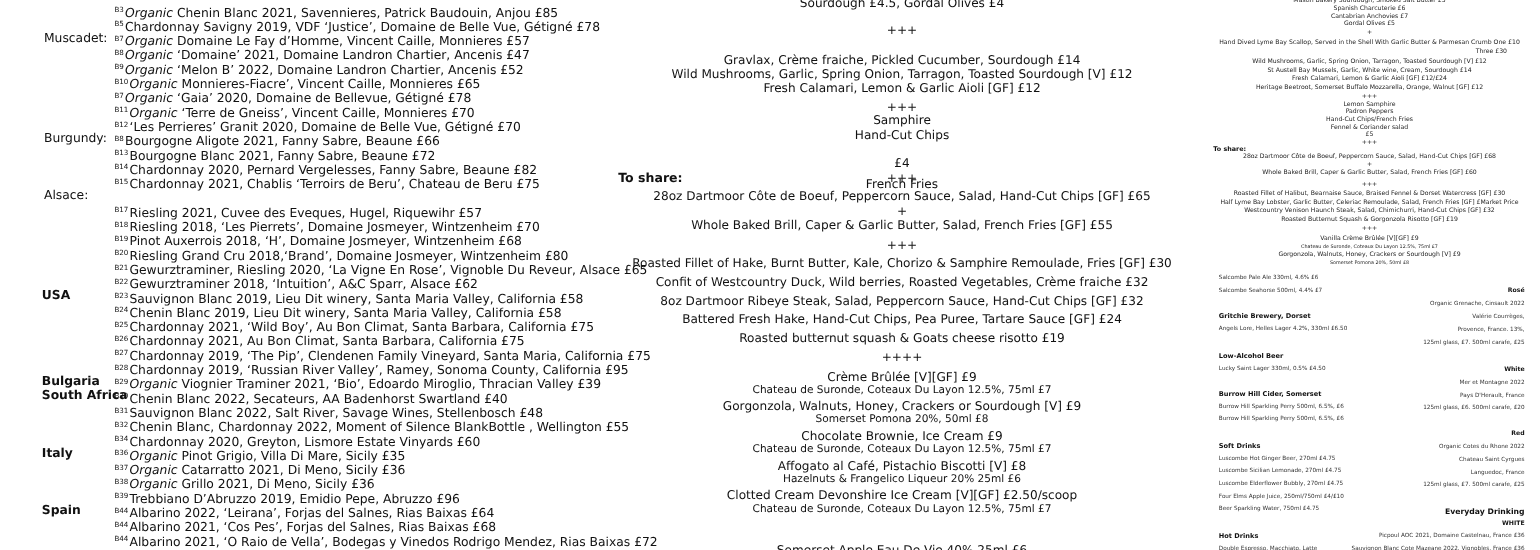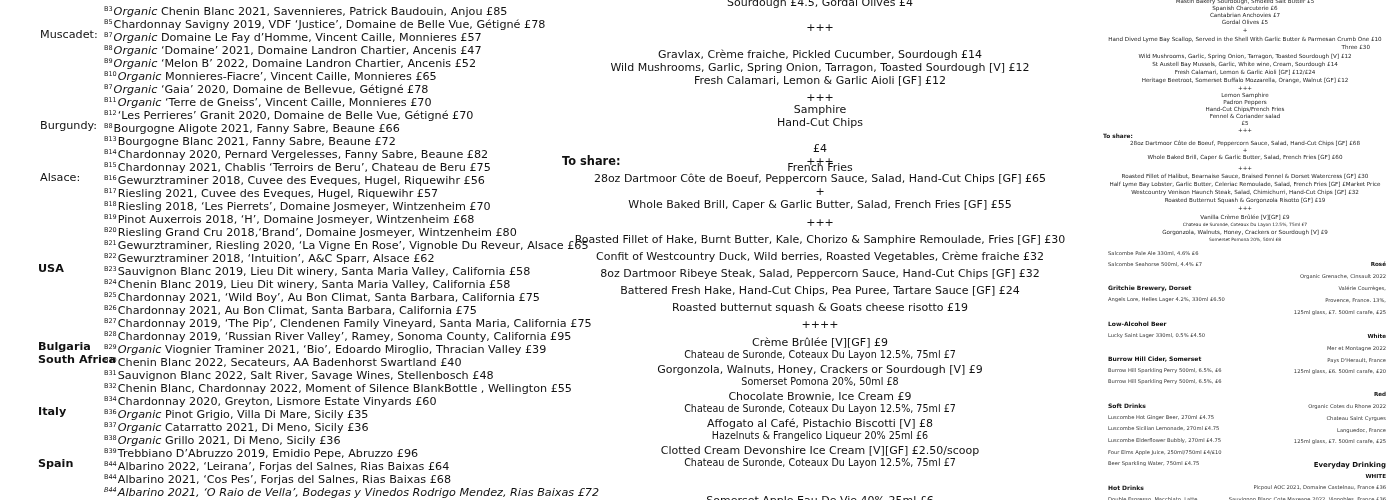--- a/index.html
+++ b/index.html
@@ -76,21 +76,20 @@
     <div class="wine-row" style="top: 144px;">
       <span class="region"></span>
       <span class="wine-text"><span class="bin">B14</span><span>Chardonnay 2020, Pernard Vergelesses, Fanny Sabre, Beaune £82</span></span>
     </div>
     <div class="wine-row" style="top: 157px;">
       <span class="region"></span>
       <span class="wine-text"><span class="bin">B15</span><span>Chardonnay 2021, Chablis ‘Terroirs de Beru’, Chateau de Beru £75</span></span>
     </div>
     <div class="wine-row" style="top: 170px;">
       <span class="region">Alsace:</span>
-      <span class="wine-text"><span class="bin">B16</span><span>Gewurztraminer 2018, Cuvee des Eveques, Hugel, Riquewihr £56</span></span>
     </div>
     <div class="wine-row" style="top: 183px;">
       <span class="region"></span>
       <span class="wine-text"><span class="bin">B17</span><span>Riesling 2021, Cuvee des Eveques, Hugel, Riquewihr £57</span></span>
     </div>
     <div class="wine-row" style="top: 196px;">
       <span class="region"></span>
       <span class="wine-text"><span class="bin">B18</span><span>Riesling 2018, ‘Les Pierrets’, Domaine Josmeyer, Wintzenheim £70</span></span>
     </div>
     <div class="wine-row" style="top: 209px;">
@@ -170,21 +169,21 @@
       <span class="wine-text"><span class="bin">B39</span><span>Trebbiano D’Abruzzo 2019, Emidio Pepe, Abruzzo £96</span></span>
     </div>
     <div class="wine-row" style="top: 456px;">
       <span class="region bold">Spain</span>
       <span class="wine-text"><span class="bin">B44</span><span>Albarino 2022, ‘Leirana’, Forjas del Salnes, Rias Baixas £64</span></span>
     </div>
     <div class="wine-row" style="top: 469px;">
       <span class="region"></span>
       <span class="wine-text"><span class="bin">B44</span><span>Albarino 2021, ‘Cos Pes’, Forjas del Salnes, Rias Baixas £68</span></span>
     </div>
-    <div class="wine-row" style="top: 482px; font-style: italic;">
+    <div class="wine-row" style="top: 482px;">
       <span class="region"></span>
       <span class="wine-text"><span class="bin">B44</span><span>Albarino 2021, ‘O Raio de Vella’, Bodegas y Vinedos Rodrigo Mendez, Rias Baixas £72</span></span>
     </div>
   </div>
 
 <div class="col-mid" id="food-col">
     <div class="mid-line" style="top: -4px;">Sourdough £4.5, Gordal Olives £4</div>
     <div class="mid-line" style="top: 21px;">+++</div>
     <div class="mid-line" style="top: 48px;">Gravlax, Crème fraiche, Pickled Cucumber, Sourdough £14</div>
     <div class="mid-line" style="top: 61px;">Wild Mushrooms, Garlic, Spring Onion, Tarragon, Toasted Sourdough [V] £12</div>

